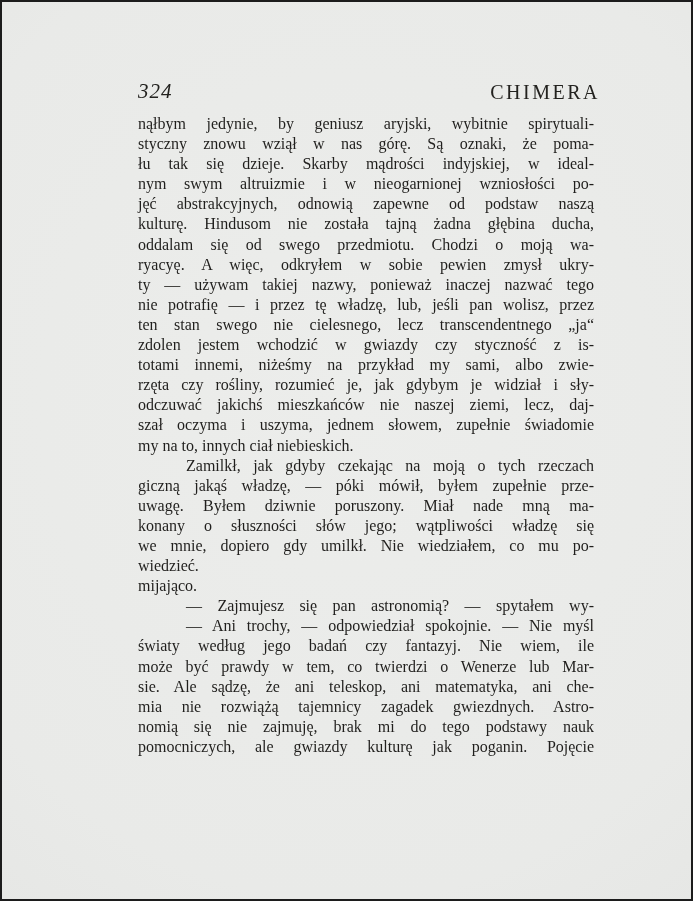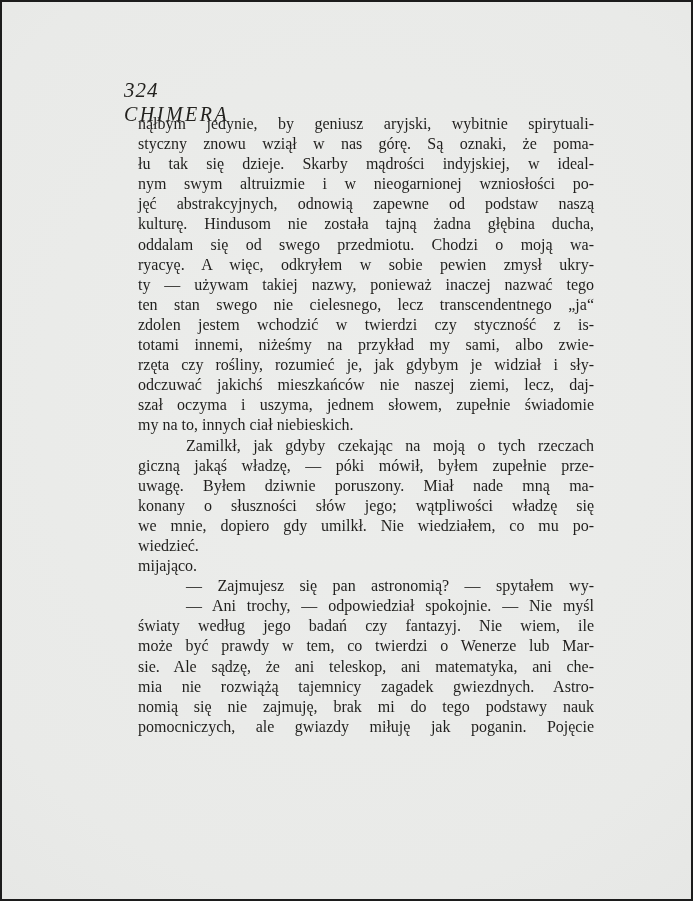--- a/index.html
+++ b/index.html
@@ -16,36 +16,34 @@
     margin: 0;
     background:
       radial-gradient(ellipse 120% 100% at 50% 45%, #ecedeb 0%, #e9eae8 55%, #e3e4e2 85%, #dcdddb 100%);
     border: 2px solid #1c1c1c;
     overflow: hidden;
     color: #1f1e1c;
   }
   .running-head {
     position: absolute;
     top: 76px;
-    left: 122px;
+    left: 136px;
     width: 462px;
     height: 26px;
     display: flex;
     justify-content: space-between;
-    align-items: flex-start;
-    flex-direction: column;
+    align-items: flex-end;
   }
   .page-number {
     font-style: italic;
     font-size: 21px;
     letter-spacing: 1px;
     color: #23221f;
   }
   .running-title {
-    font-style: italic;
     font-size: 20px;
     letter-spacing: 2.5px;
     color: #23221f;
   }
   .text-block {
     position: absolute;
     top: 112px;
     left: 136px;
     width: 456px;
   }
@@ -77,36 +75,37 @@
   <div class="text-block">
       <div class="line justify">nąłbym jedynie, by geniusz aryjski, wybitnie spirytuali-</div>
       <div class="line justify">styczny znowu wziął w nas górę.  Są oznaki, że poma-</div>
       <div class="line justify">łu tak się dzieje.  Skarby mądrości indyjskiej, w ideal-</div>
       <div class="line justify">nym swym altruizmie i w nieogarnionej wzniosłości po-</div>
       <div class="line justify">jęć abstrakcyjnych, odnowią zapewne od podstaw naszą</div>
       <div class="line justify">kulturę.  Hindusom nie została tajną żadna głębina ducha,</div>
       <div class="line justify">oddalam się od swego przedmiotu.  Chodzi o moją wa-</div>
       <div class="line justify">ryacyę.  A więc, odkryłem w sobie pewien zmysł ukry-</div>
       <div class="line justify">ty — używam takiej nazwy, ponieważ inaczej nazwać tego</div>
+      <div class="line justify">nie potrafię — i przez tę władzę, lub, jeśli pan wolisz, przez</div>
       <div class="line justify">ten stan swego nie cielesnego, lecz transcendentnego „ja“</div>
-      <div class="line justify">zdolen jestem wchodzić w twierdzi czy styczność z is-</div>
+      <div class="line justify">zdolen jestem wchodzić w gwiazdy czy styczność z is-</div>
       <div class="line justify">totami innemi, niżeśmy na przykład my sami, albo zwie-</div>
       <div class="line justify">rzęta czy rośliny, rozumieć je, jak gdybym je widział i sły-</div>
       <div class="line justify">odczuwać jakichś mieszkańców nie naszej ziemi, lecz, daj-</div>
       <div class="line justify">szał oczyma i uszyma, jednem słowem, zupełnie świadomie</div>
       <div class="line">my na to, innych ciał niebieskich.</div>
       <div class="line justify indent">Zamilkł, jak gdyby czekając na moją o tych rzeczach</div>
       <div class="line justify">giczną jakąś władzę, — póki mówił, byłem zupełnie prze-</div>
       <div class="line justify">uwagę.  Byłem dziwnie poruszony.  Miał nade mną ma-</div>
       <div class="line justify">konany o słuszności słów jego; wątpliwości władzę się</div>
       <div class="line justify">we mnie, dopiero gdy umilkł.  Nie wiedziałem, co mu po-</div>
       <div class="line">wiedzieć.</div>
       <div class="line">mijająco.</div>
       <div class="line justify indent">— Zajmujesz się pan astronomią? — spytałem wy-</div>
       <div class="line justify indent">— Ani trochy, — odpowiedział spokojnie. — Nie myśl</div>
       <div class="line justify">światy według jego badań czy fantazyj.  Nie wiem, ile</div>
       <div class="line justify">może być prawdy w tem, co twierdzi o Wenerze lub Mar-</div>
       <div class="line justify">sie.  Ale sądzę, że ani teleskop, ani matematyka, ani che-</div>
       <div class="line justify">mia nie rozwiążą tajemnicy zagadek gwiezdnych.  Astro-</div>
       <div class="line justify">nomią się nie zajmuję, brak mi do tego podstawy nauk</div>
-      <div class="line justify">pomocniczych, ale gwiazdy miłuję jak poganin.  Pojęcie</div>
+      <div class="line justify">pomocniczych, ale gwiazdy kulturę jak poganin.  Pojęcie</div>
     </div>
 </div>
 
 </body></html>

